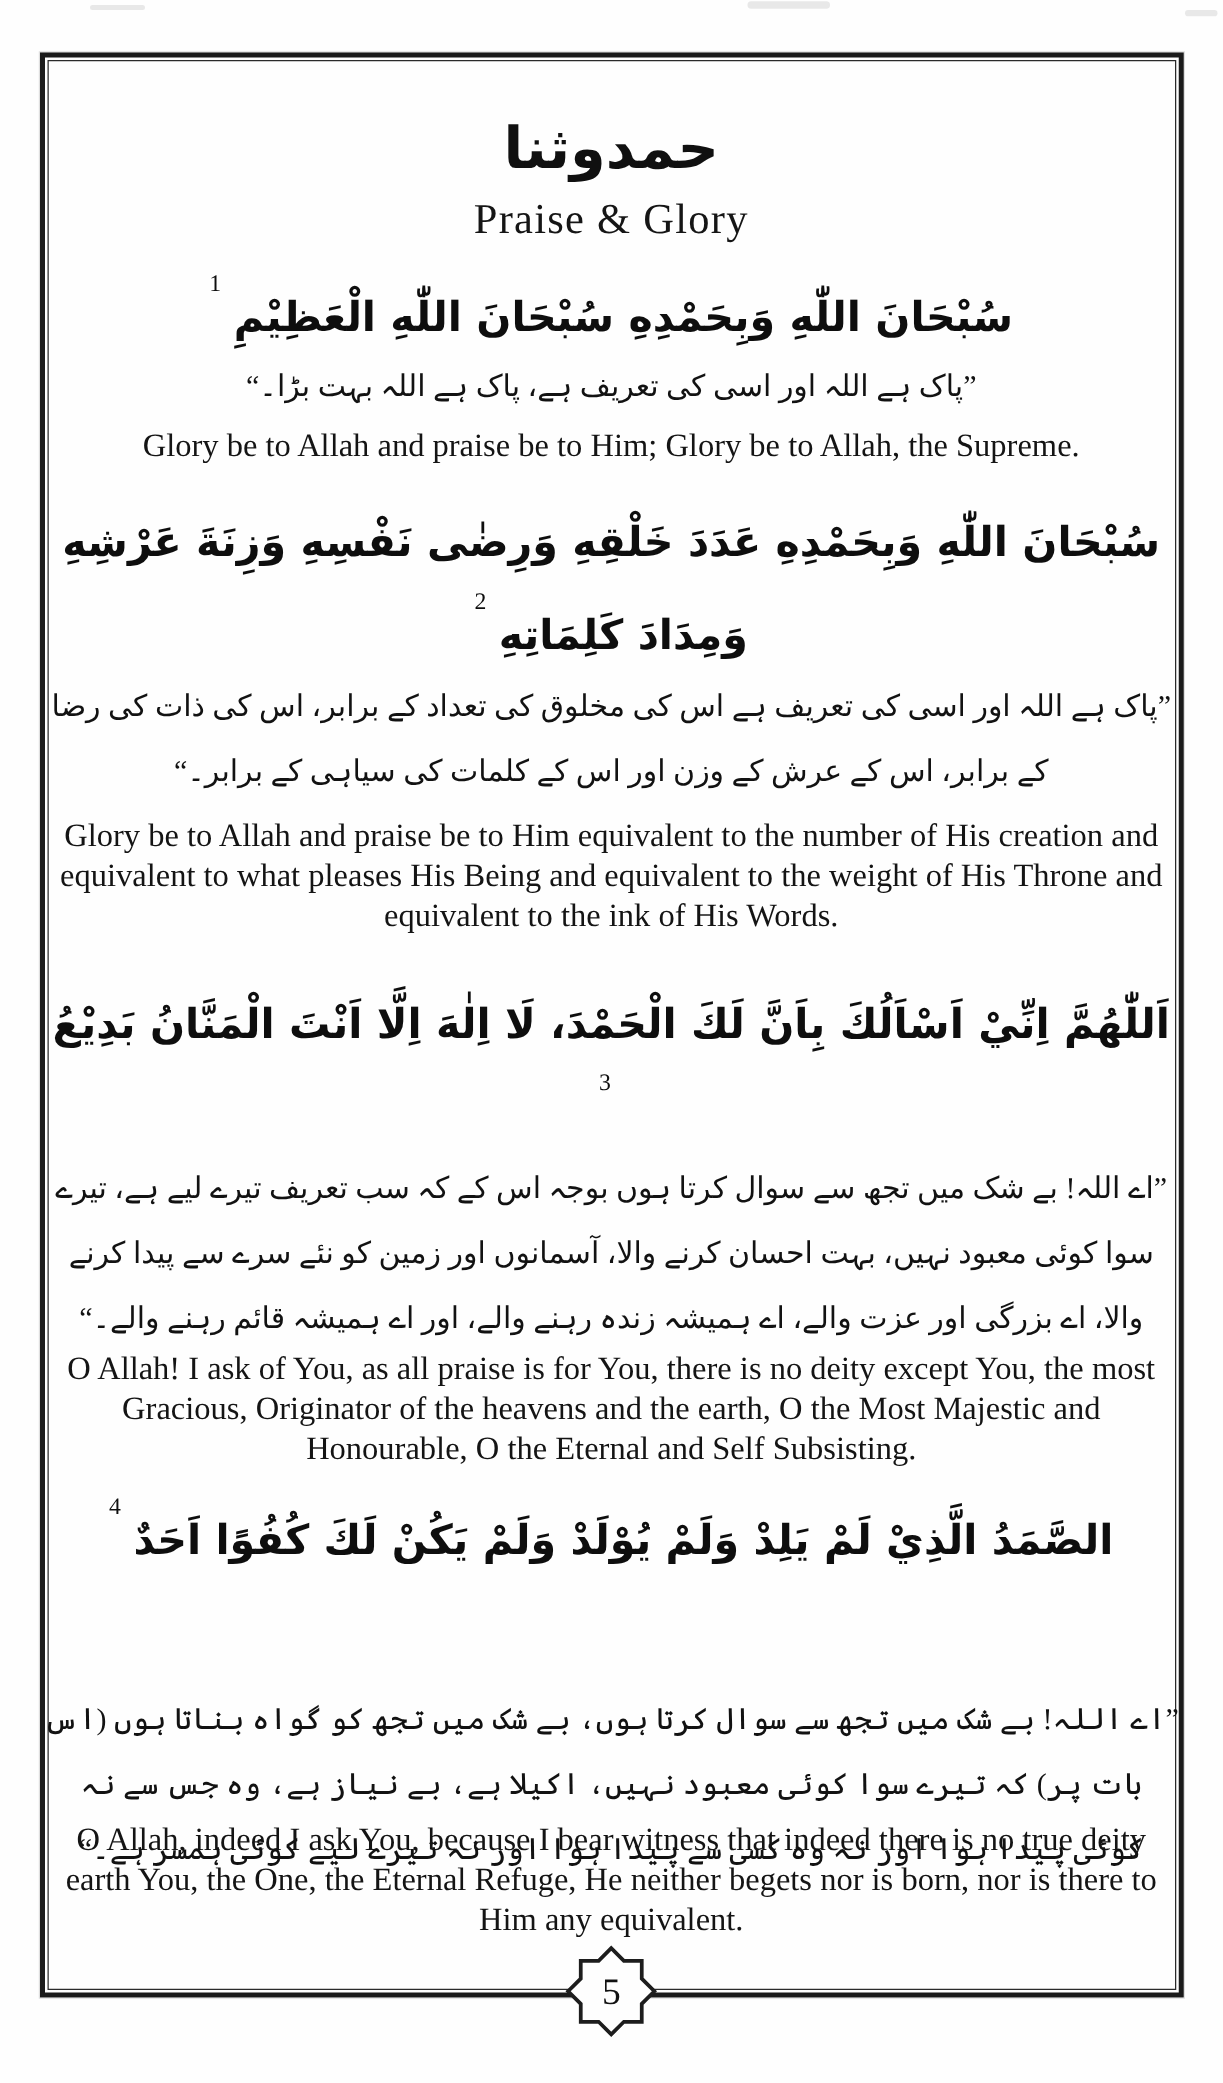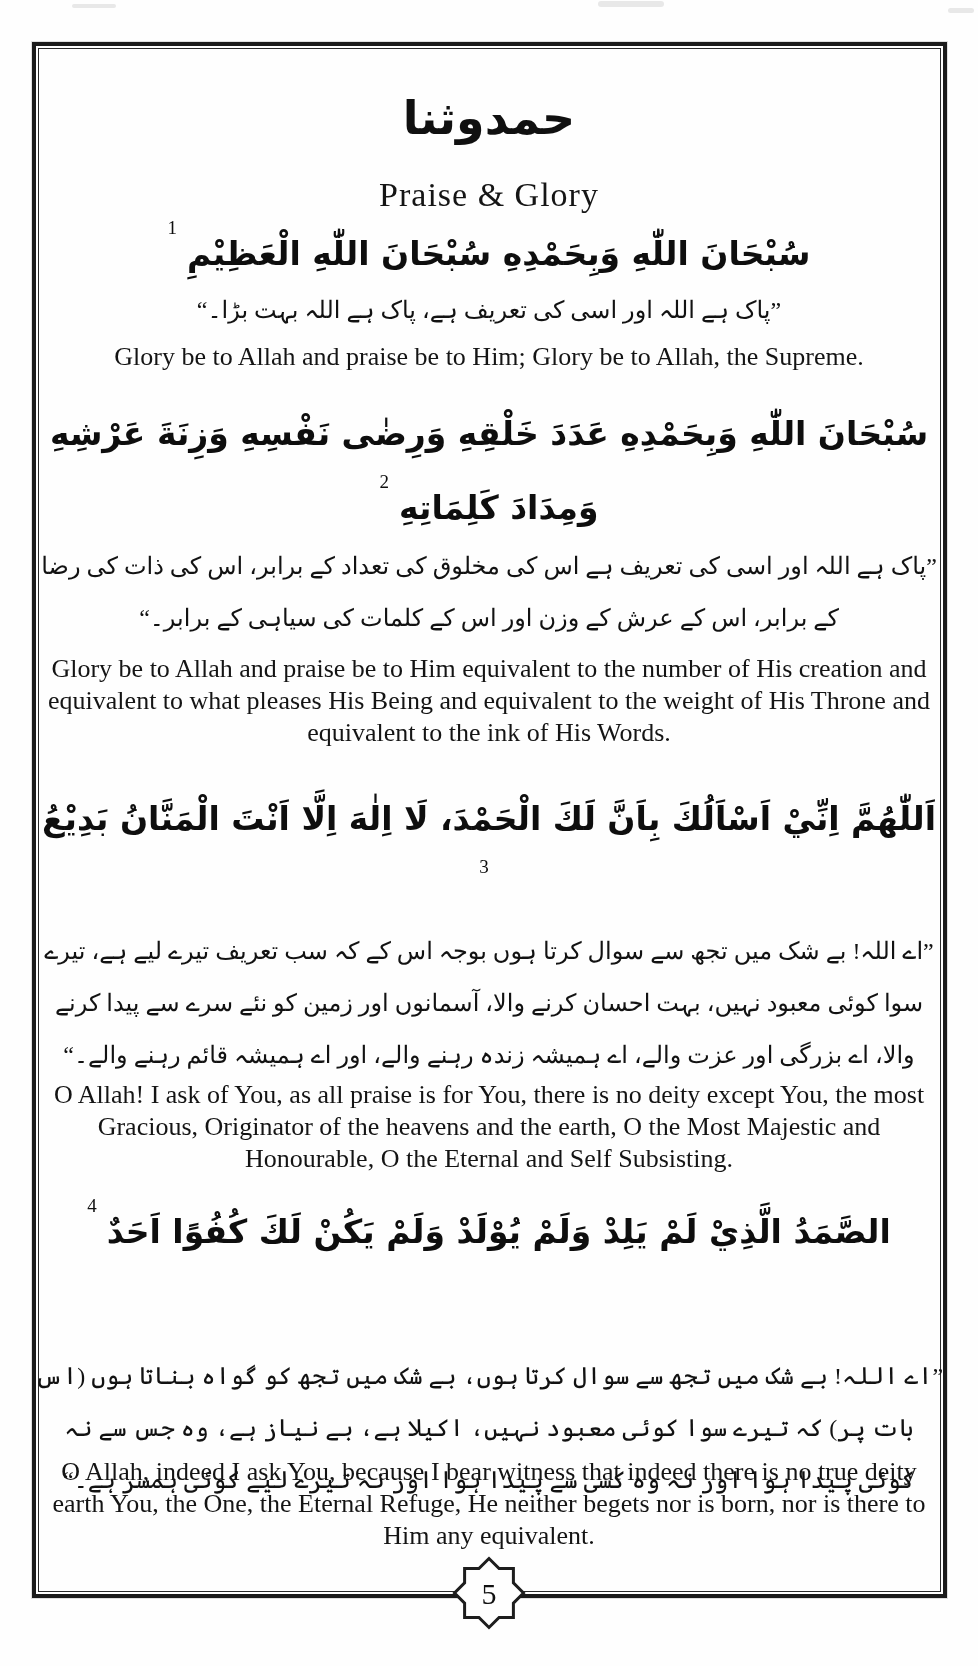--- a/index.html
+++ b/index.html
@@ -87,21 +87,21 @@
 
 <div class="smudge" style="left:72px; top:4px; width:44px; height:4px;"></div>
 <div class="smudge" style="left:598px; top:1px; width:66px; height:6px;"></div>
 <div class="smudge" style="left:948px; top:8px; width:26px; height:5px;"></div>
 
 <div class="frame">
   <div class="frame-inner"></div>
 </div>
 
 <div class="block title-calligraphy" style="top:88px;" dir="rtl">حمدوثنا</div>
-<div class="block subtitle" style="top:175px;">Praise &amp; Glory</div>
+<div class="block subtitle" style="top:156px;">Praise &amp; Glory</div>
 
 <div class="block" style="top:216px;">
   <div class="arabic-line">
     <sup class="ref">1</sup>
     <span class="ar">سُبْحَانَ اللّٰهِ وَبِحَمْدِهِ سُبْحَانَ اللّٰهِ الْعَظِيْمِ</span>
   </div>
 </div>
 <div class="block urdu" style="top:284px;">”پاک ہے اللہ اور اسی کی تعریف ہے، پاک ہے اللہ بہت بڑا۔“</div>
 <div class="block english one-line" style="top:341px;">Glory be to Allah and praise be to Him; Glory be to Allah, the Supreme.</div>
 

